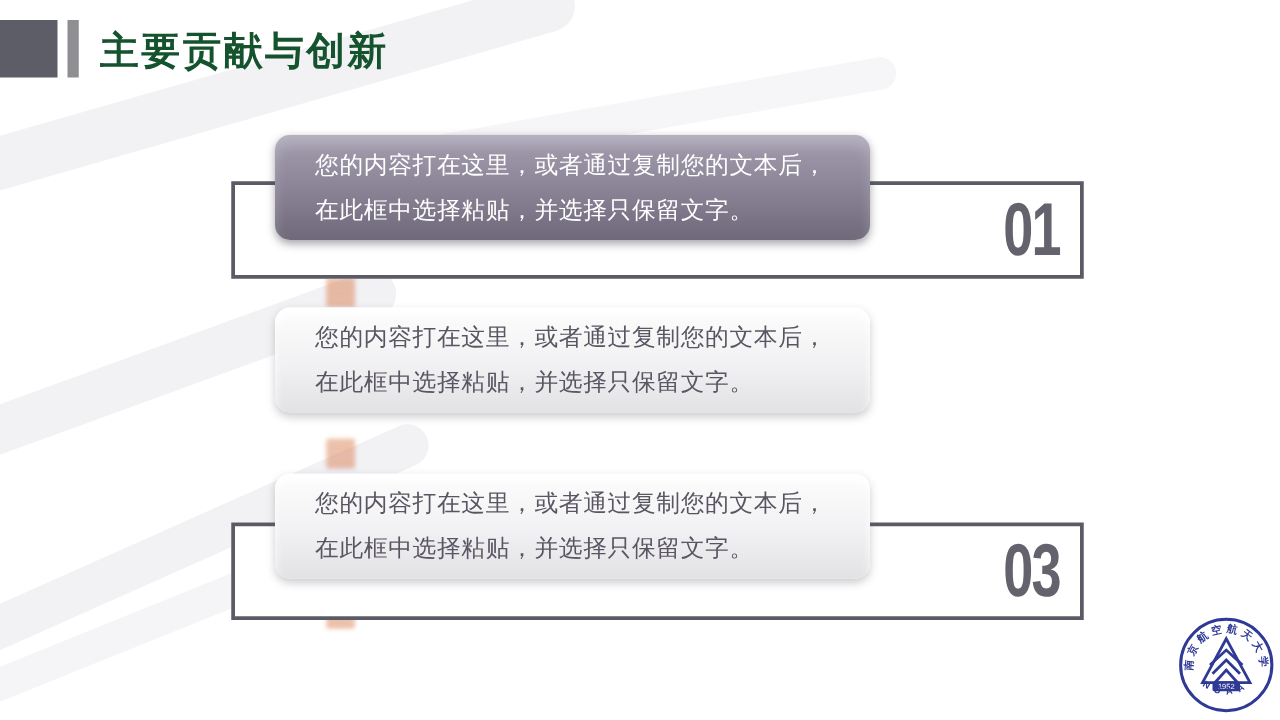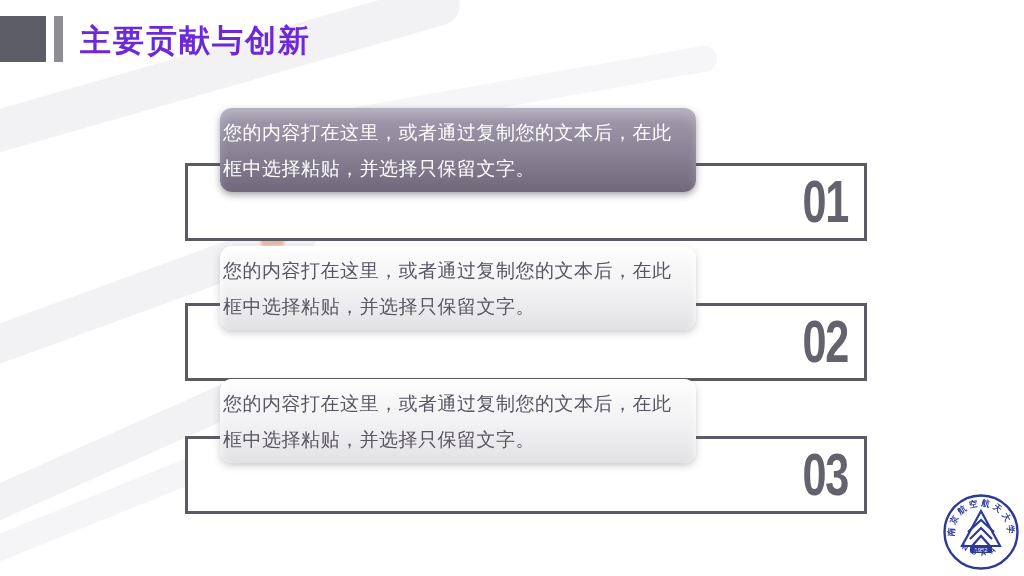--- a/index.html
+++ b/index.html
@@ -18,31 +18,31 @@
   .seal-mark{position:absolute;left:261px;width:23px;background:
      repeating-linear-gradient(180deg,rgba(224,138,74,.55) 0 3px,rgba(196,84,52,.35) 3px 6px);
      filter:blur(1.5px);z-index:1;border-radius:2px;}
   .m1{top:222px;height:24px;}
   .m2{top:351px;height:24px;}
   .m3{top:481px;height:22px;}
   
   .title-block{position:absolute;left:0;top:16px;width:46px;height:46px;background:#5d5d68;z-index:4;}
   .title-bar{position:absolute;left:54px;top:16px;width:9px;height:46px;background:#8e8e93;z-index:4;}
   .title-text{position:absolute;left:80px;top:20px;font-size:31px;font-weight:bold;
-     color:#6d28d9;letter-spacing:2px;z-index:4;}
+     color:#14532d;letter-spacing:2px;z-index:4;}
   
   .numbox{position:absolute;left:185px;width:682px;height:78px;background:#ffffff;
-     border:3px solid #5b5b65;box-sizing:border-box;z-index:2;margin-top:18px;}
+     border:3px solid #5b5b65;box-sizing:border-box;z-index:2;}
   .numbox .num{position:absolute;right:16px;top:0;height:72px;line-height:72px;
      font-size:60px;font-weight:bold;color:#63626d;letter-spacing:-2px;
      transform:scaleX(.72);transform-origin:100% 50%;}
   .b1{top:145px;} .b2{top:285px;} .b3{top:418px;padding-left:28px;}
   
   .bubble{position:absolute;left:220px;width:476px;height:84px;border-radius:12px;
-     box-sizing:border-box;padding:7px 16px 0 3px;font-size:19px;line-height:36px;
+     box-sizing:border-box;padding:7px 16px 0 32px;font-size:19px;line-height:36px;
      z-index:3;letter-spacing:.5px;}
   .bubble.dark{background:linear-gradient(180deg,#a39daf 0%,#8d8799 45%,#746e80 90%,#6f6979 100%);
      color:#ffffff;box-shadow:inset 0 8px 10px rgba(255,255,255,.22),0 3px 7px rgba(60,60,70,.45);}
   .bubble.light{background:linear-gradient(180deg,#fdfdfd 0%,#f1f1f3 55%,#e2e2e4 100%);
      color:#5a5562;box-shadow:inset 0 6px 8px rgba(255,255,255,.9),0 3px 7px rgba(90,90,100,.30);}
   .t1{top:108px;} .t2{top:246px;} .t3{top:379px;}
   
   .logo{position:absolute;left:941px;top:492px;width:80px;height:80px;z-index:5;}
 </style>
 </head>
@@ -63,23 +63,20 @@
   <div class="title-bar"></div>
   <div class="title-text">主要贡献与创新</div>
 
   <div class="numbox b1">
     <span class="num">01</span>
   </div>
   <div class="bubble dark t1">
     <span>您的内容打在这里，或者通过复制您的文本后，在此框中选择粘贴，并选择只保留文字。</span>
   </div>
 
-  <div class="numbox b2">
-    <span class="num">02</span>
-  </div>
   <div class="bubble light t2">
     <span>您的内容打在这里，或者通过复制您的文本后，在此框中选择粘贴，并选择只保留文字。</span>
   </div>
 
   <div class="numbox b3">
     <span class="num">03</span>
   </div>
   <div class="bubble light t3">
     <span>您的内容打在这里，或者通过复制您的文本后，在此框中选择粘贴，并选择只保留文字。</span>
   </div>

